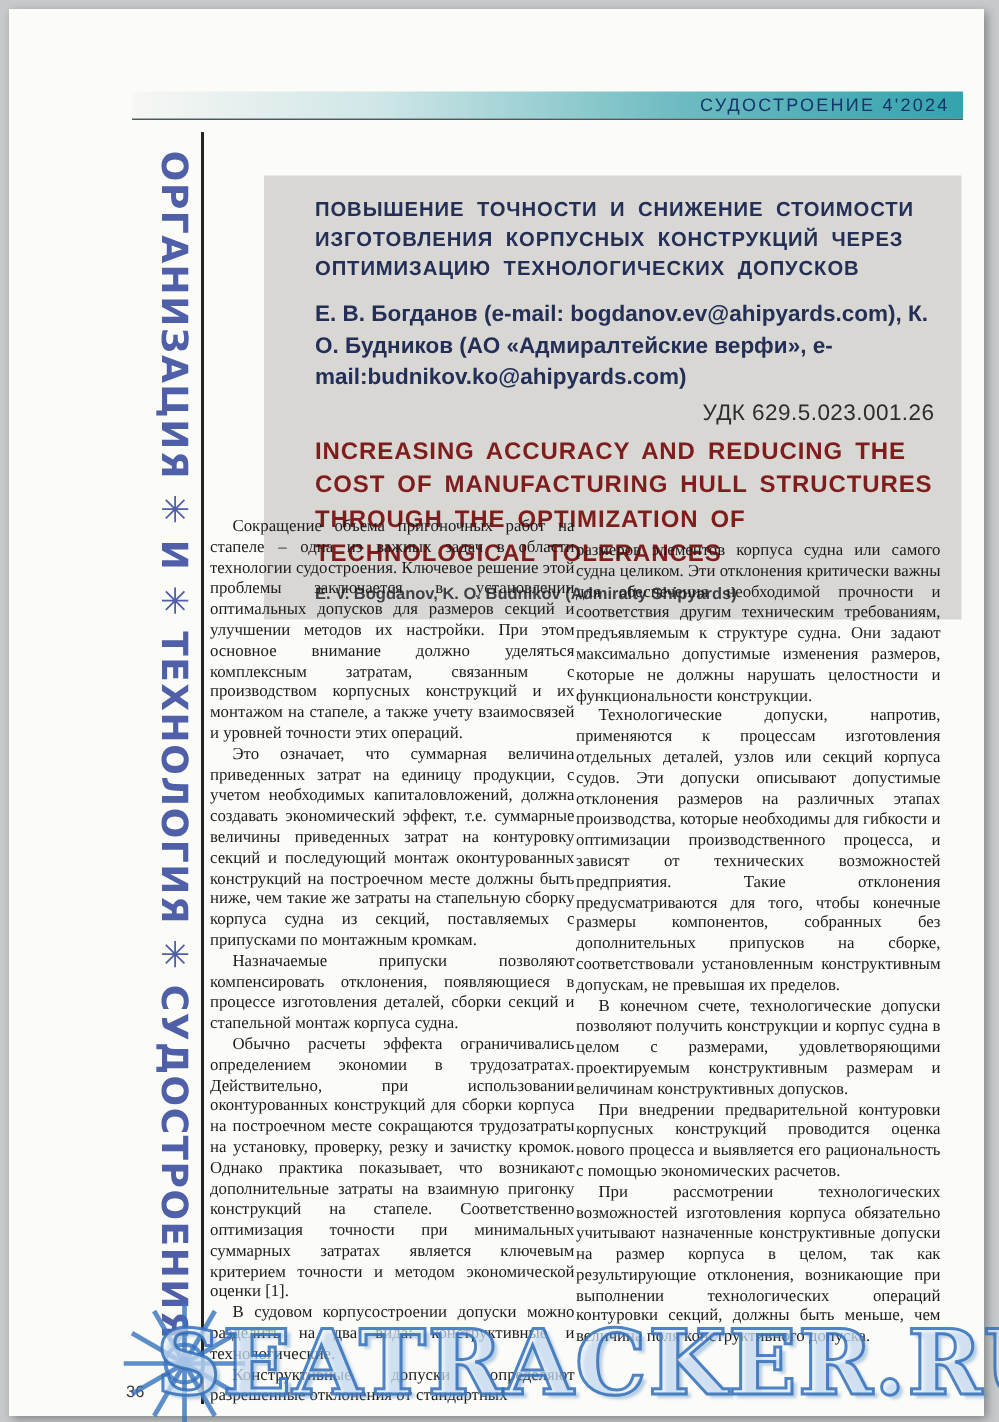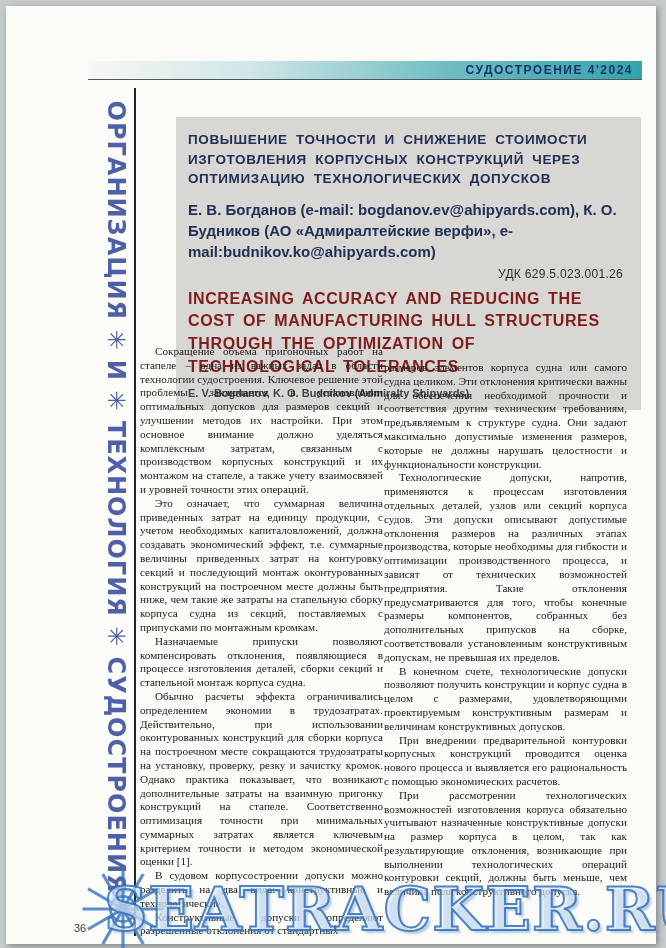--- a/index.html
+++ b/index.html
@@ -14,69 +14,69 @@
     box-shadow:2px 2px 6px rgba(0,0,0,0.35);
   }
   
   .journal-header-bar{
     position:absolute;left:82px;top:55px;width:554px;height:18px;
     background:linear-gradient(90deg,#f7f7f4 0%,#cfe6e7 30%,#6fbcc2 65%,#34a3ad 100%);
     border-bottom:1px solid #4a5a5c;
     display:flex;align-items:center;justify-content:flex-end;
   }
   .journal-title{
-    font-size:12px;font-weight:bold;color:#163569;
+    font-size:12px;font-weight:normal;color:#163569;
     letter-spacing:1.5px;padding-right:9px;white-space:nowrap;
   }
   
   .vertical-title{
     position:absolute;left:126px;top:82px;width:818px;height:32px;
     transform-origin:0 0;transform:rotate(90deg);
     font-family:"DejaVu Sans",sans-serif;font-weight:bold;
     font-size:24px;letter-spacing:1px;color:#4f5fa8;
     white-space:nowrap;text-align:center;line-height:32px;
   }
   .vertical-rule{
     position:absolute;left:128px;top:82px;width:2px;height:848px;background:#242424;
   }
   
   .title-box{
     position:absolute;left:170px;top:111px;width:465px;box-sizing:border-box;
-    background:#d8d7d3;padding:13px 18px 11px 12px;
+    background:#d8d7d3;padding:13px 18px 11px 34px;
   }
   .title-ru{
     font-size:13.5px;font-weight:bold;color:#232f57;
     letter-spacing:0.6px;word-spacing:4px;line-height:1.45;text-align:left;
   }
   .authors-ru{
     margin-top:10px;font-size:15px;font-weight:bold;color:#232f57;line-height:1.4;
   }
   .udk{
-    margin-top:5px;text-align:right;font-size:12px;color:#2d2d2d;letter-spacing:0.3px;
+    margin-top:5px;text-align:right;font-size:15px;color:#2d2d2d;letter-spacing:0.3px;
   }
   .title-en{
     margin-top:7px;font-size:16px;font-weight:bold;color:#7f1d1d;
     letter-spacing:0.6px;word-spacing:3px;line-height:1.42;
   }
   .authors-en{
     margin-top:8px;font-size:11px;font-weight:bold;color:#3e4248;
   }
   
   .columns{
     position:absolute;left:134px;top:339px;width:501px;height:592px;
     display:flex;gap:1px;overflow:hidden;
     font-family:"Liberation Serif",serif;font-size:11.2px;line-height:13.8px;
     color:#1b1b1b;text-align:justify;
   }
   .col{width:243px;flex:0 0 243px;}
   .col p{margin:0;text-indent:15px;}
   .col p.cont{text-indent:0;margin-top:16px;}
   
   .page-number{
-    position:absolute;left:68px;top:916px;font-size:11px;color:#3a3a3a;
+    position:absolute;left:78px;top:916px;font-size:11px;color:#3a3a3a;
   }
   
   .watermark{
     position:absolute;left:0;top:0;width:100%;height:100%;
     z-index:10;pointer-events:none;
   }
   .wm-logo{position:absolute;left:72px;top:858px;}
   .wm-text{
     position:absolute;left:98px;top:868px;white-space:nowrap;
     font-family:"DejaVu Serif",serif;font-weight:bold;font-size:60px;

